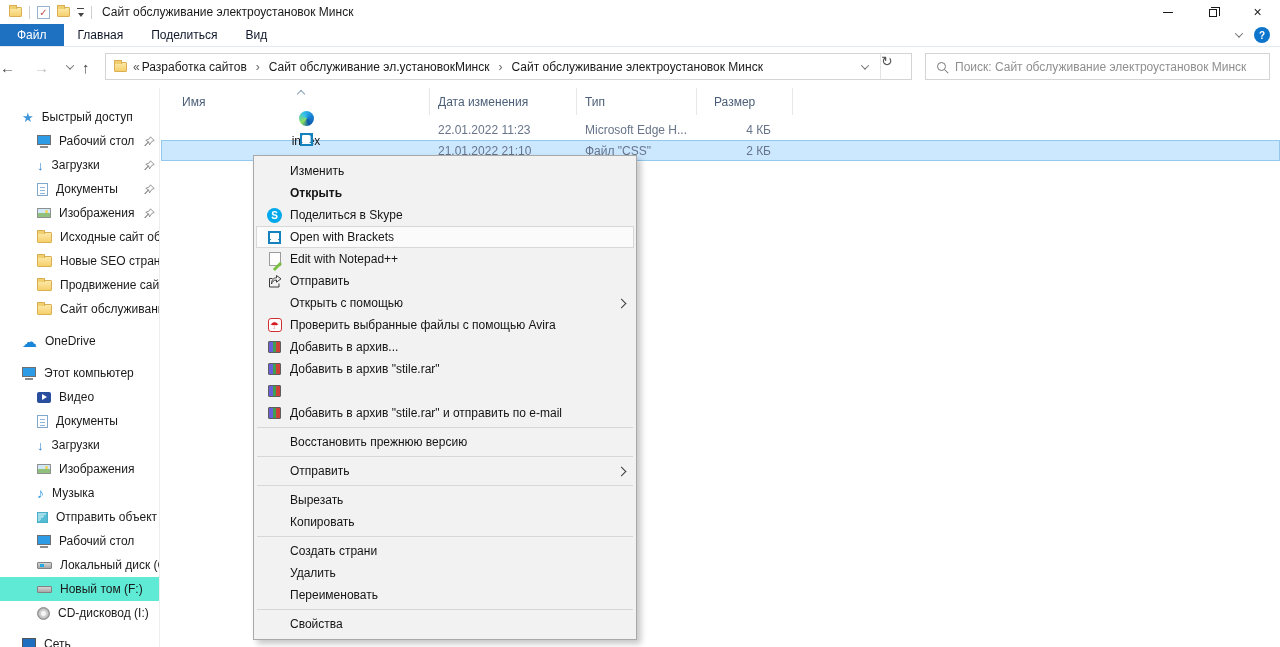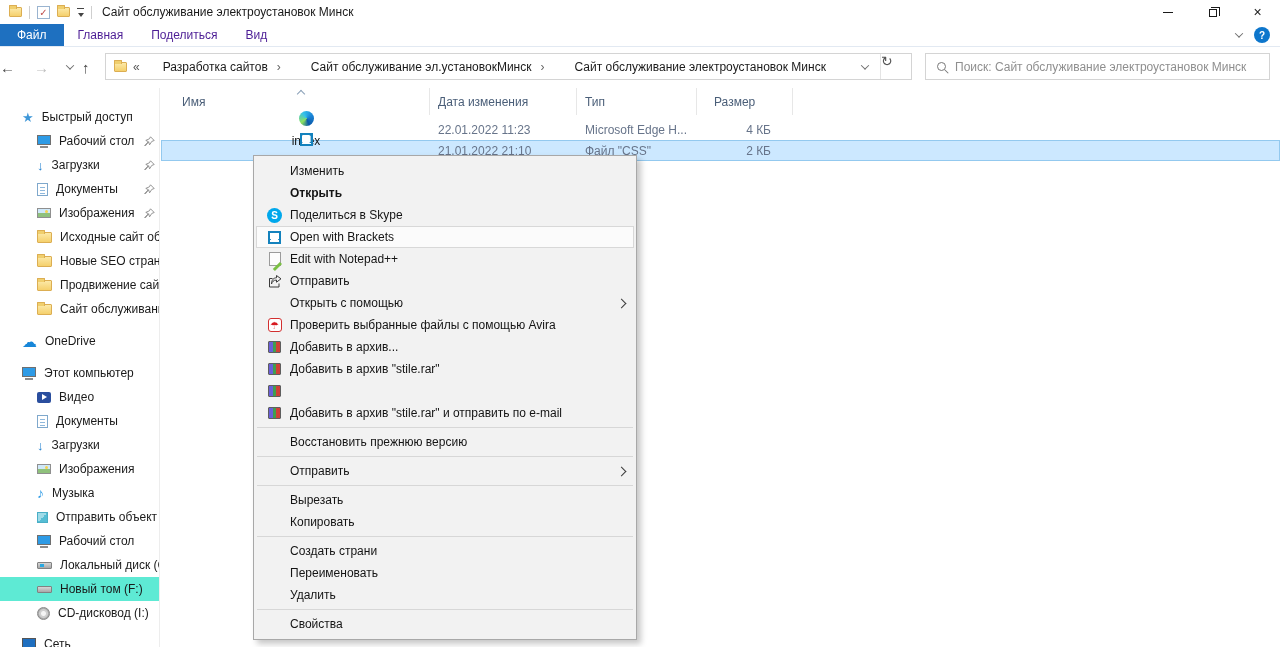--- a/index.html
+++ b/index.html
@@ -12,35 +12,35 @@
   .qat-sep { width:1px; height:13px; background:#cfcfcf; }
   .win-title { font-size:12px; margin-left:10px; white-space:nowrap; }
   .win-controls { position:absolute; right:0; top:0; display:flex; height:24px; }
   .wc { width:45px; height:24px; display:flex; align-items:center; justify-content:center; font-size:14px; color:#1a1a1a; }
   .ic-min { width:10px; height:1px; background:#1a1a1a; }
   .ic-restore { position:relative; width:8px; height:8px; border:1px solid #1a1a1a; margin-top:2px; background:#fff; }
   .ic-restore::before { content:""; position:absolute; top:-3px; left:1px; width:8px; height:8px; border-top:1px solid #1a1a1a; border-right:1px solid #1a1a1a; }
 
   
   .tabs { position:absolute; top:24px; left:0; right:0; height:23px; display:flex; align-items:stretch; background:#fff; border-bottom:1px solid #e2e9f2; }
-  .tab { font-size:12px; color:#4c1d95; display:flex; align-items:center; padding:0 14px; }
+  .tab { font-size:12px; color:#0f172a; display:flex; align-items:center; padding:0 14px; }
   .tab.file { background:#1e70c0; color:#fff; padding:0 17px; }
   .tabs-right { margin-left:auto; display:flex; align-items:center; gap:12px; padding-right:10px; }
 
   
   .toolbar { position:absolute; top:48px; left:0; right:0; height:38px; background:#fff; }
   .navs { position:absolute; left:0; top:0; height:100%; display:flex; align-items:center; }
   .navbtn { display:flex; align-items:center; justify-content:center; font-size:15px; }
   .nav-back { width:34px; color:#4a4a4a; }
   .nav-fwd  { width:26px; color:#bdbdbd; }
   .nav-drop { width:20px; }
   .nav-up   { width:26px; color:#4a4a4a; margin-left:2px; }
   .addr { position:absolute; left:105px; top:5px; width:807px; height:27px; border:1px solid #d4d4d4; display:flex; align-items:center; font-size:12px; background:#fff; }
   .crumb-prefix { color:#555; margin:0 2px 0 6px; }
-  .crumb { white-space:nowrap;margin-left:21px; }
+  .crumb { white-space:nowrap; }
   .crumb-sep { color:#666; margin:0 9px; font-size:12px; }
   .addr-spacer { flex:1; }
   .addr-chevbox { width:30px; height:100%; display:flex; align-items:center; justify-content:center; }
   .addr-refresh { width:31px; height:100%; display:flex; align-items:center; justify-content:center; border-left:1px solid #e4e4e4; color:#555; font-size:14px; }
   .search { position:absolute; left:925px; top:5px; width:345px; height:27px; border:1px solid #d4d4d4; display:flex; align-items:center; background:#fff; }
   .search input { border:none; outline:none; flex:1; font-size:12px; color:#0369a1; font-family:inherit; background:transparent; min-width:0; }
   .search input::placeholder { color:#8f8f8f; opacity:1; }
 
   
   .chev { display:inline-block; width:6px; height:6px; border-right:1px solid #6e6e6e; border-bottom:1px solid #6e6e6e; }
@@ -416,24 +416,24 @@
       <span class="mico"></span>
       <span class="mlbl">Копировать</span>
     </div>
   <div class="msep"></div>
   <div class="mi">
       <span class="mico"></span>
       <span class="mlbl">Создать страни</span>
     </div>
   <div class="mi">
       <span class="mico"></span>
+      <span class="mlbl">Удалить</span>
+    </div>
+  <div class="mi">
+      <span class="mico"></span>
       <span class="mlbl">Переименовать</span>
     </div>
-  <div class="mi">
-      <span class="mico"></span>
-      <span class="mlbl">Удалить</span>
-    </div>
   <div class="msep"></div>
   <div class="mi">
       <span class="mico"></span>
       <span class="mlbl">Свойства</span>
     </div>
 </div>
 
 </body></html>

